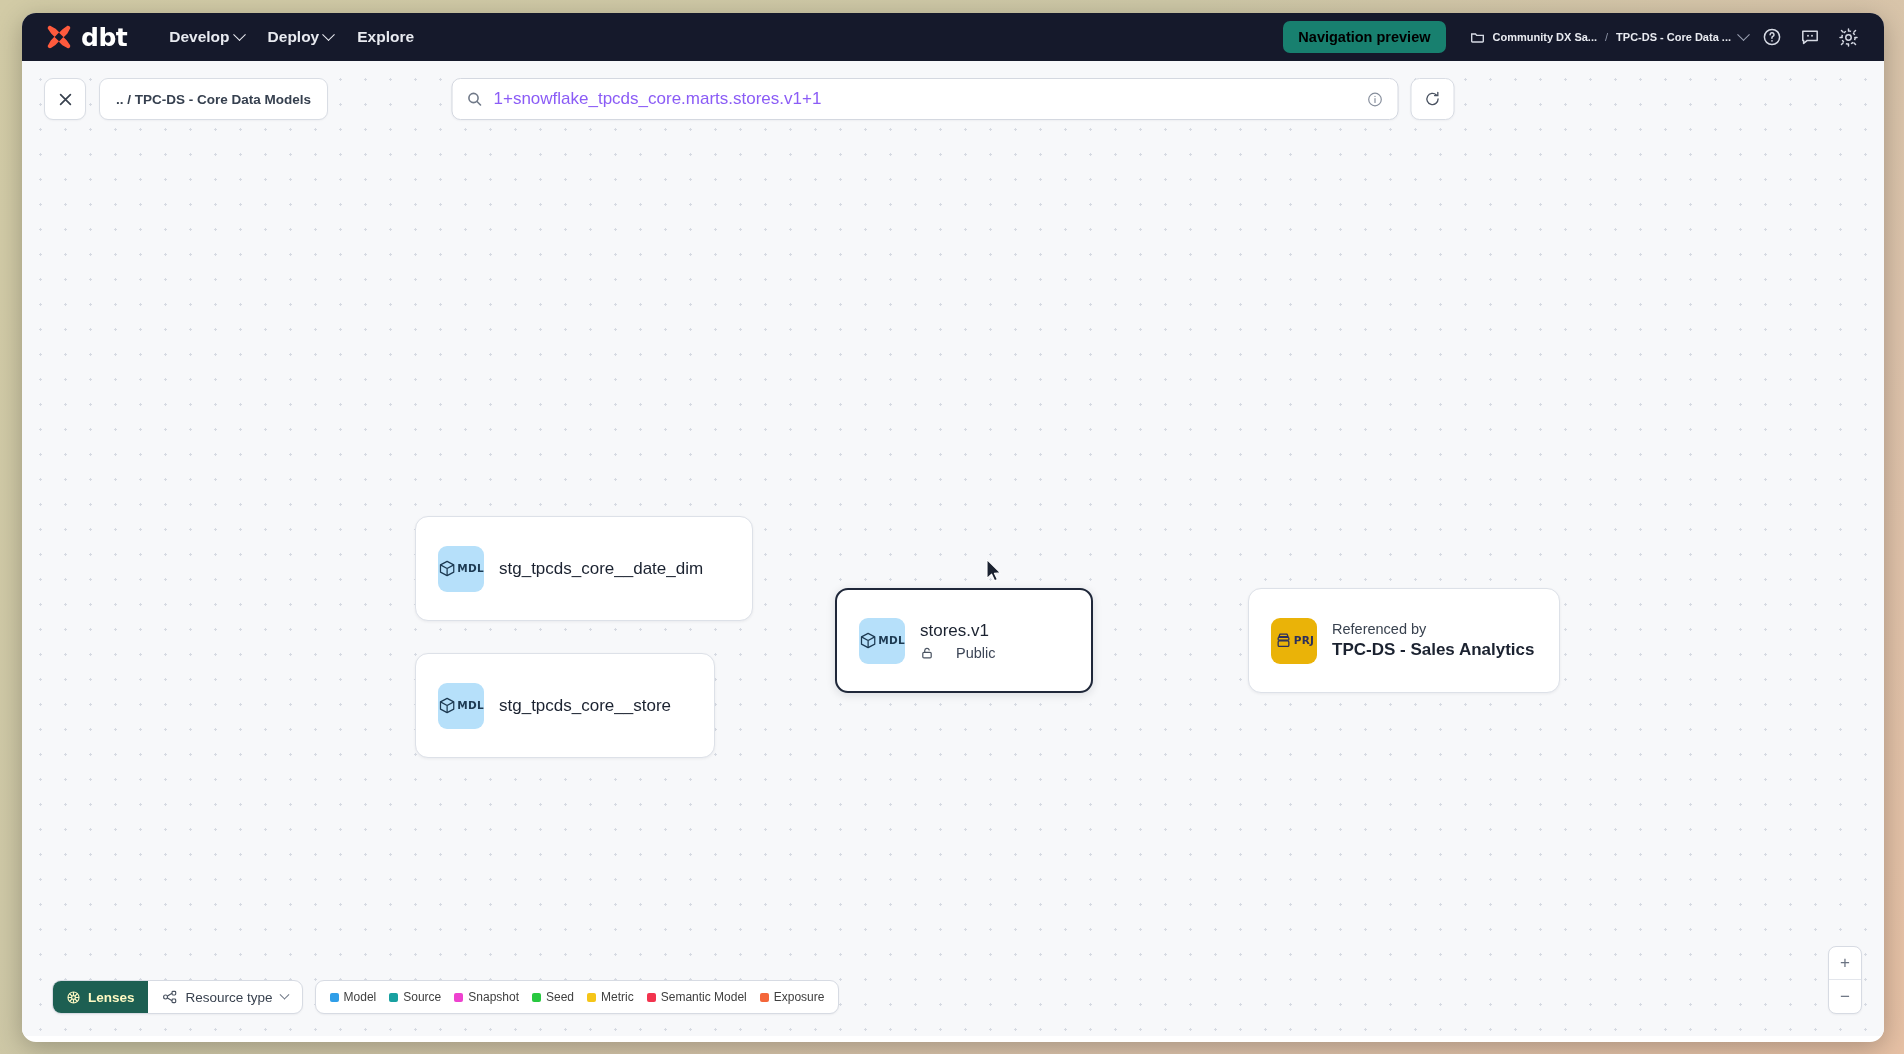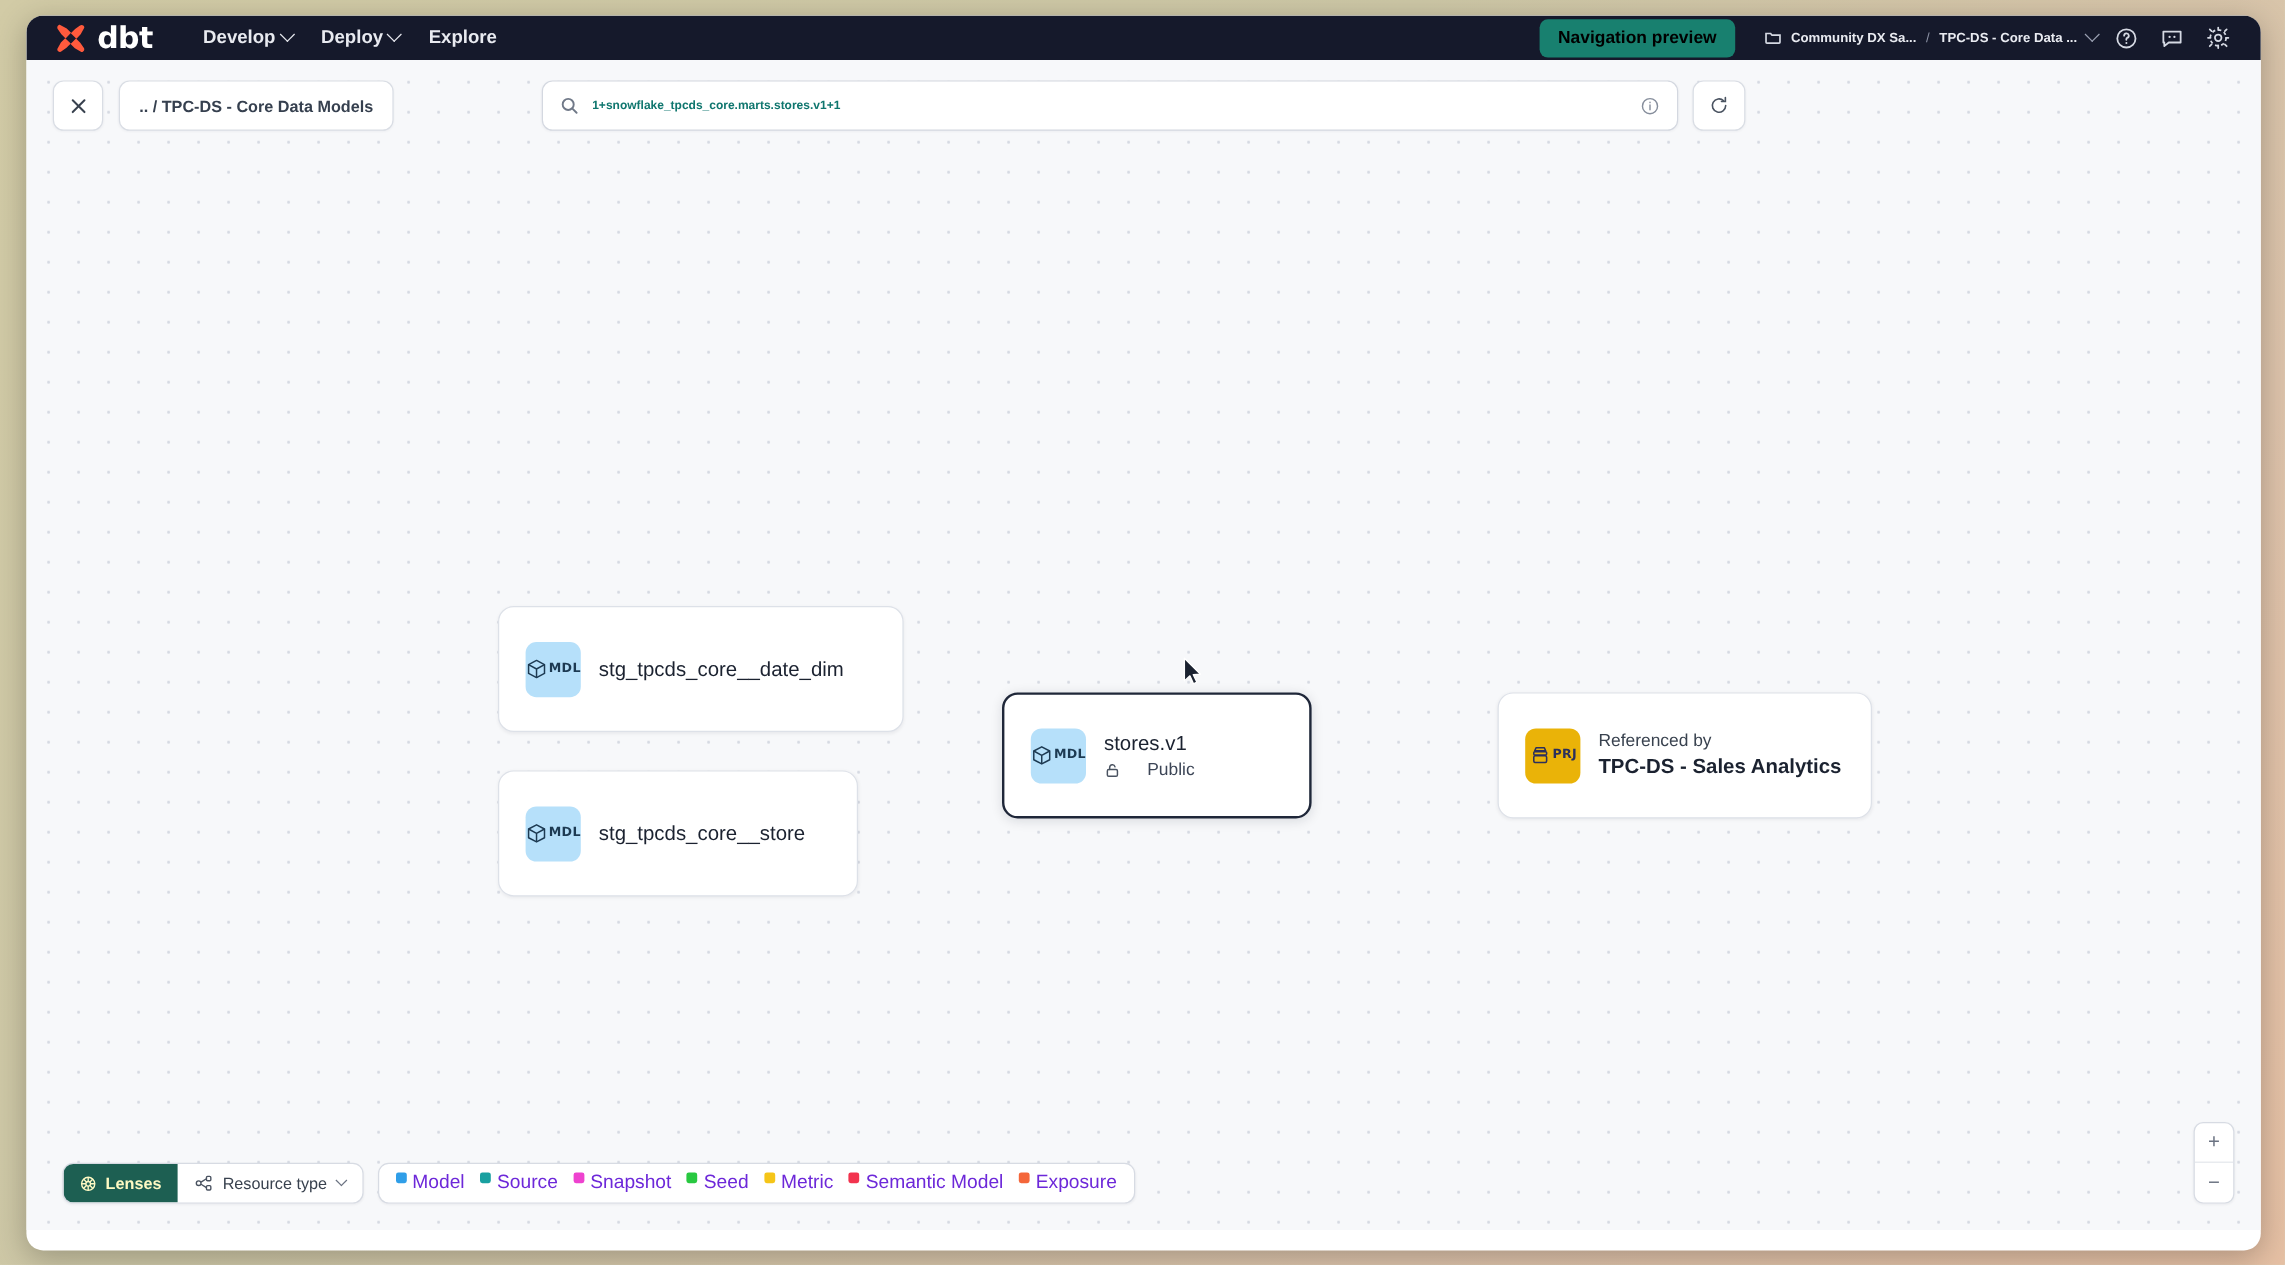--- a/index.html
+++ b/index.html
@@ -33,21 +33,21 @@
     height: 1029px;
     border-radius: 14px;
     overflow: hidden;
     background: #ffffff;
     box-shadow: 0 6px 26px rgba(0,0,0,.25);
   }
 
   
   #topnav {
     position: relative;
-    height: 37px;
+    height: 48px;
     background: #15192b;
     display: flex;
     align-items: center;
     padding: 0 22px 0 12px;
     color: #ffffff;
   }
 
   .logo-wrap { display: flex; align-items: center; gap: 7px; margin-right: 30px; padding-left: 10px;}
   .logo-x { width: 30px; height: 30px; }
   .logo-text {
@@ -149,25 +149,24 @@
     border: 1px solid #d4d8e0;
     border-radius: 9px;
     display: flex; align-items: center;
     padding: 0 14px;
     gap: 11px;
     box-shadow: 0 1px 2px rgba(16,24,40,.04);
   }
   #search-input {
     flex: 1;
     border: none; outline: none;
-    font-size: 10px;
-    color: #0f766e;
+    font-size: 17px;
+    color: #8b5cf6;
     font-family: "Liberation Sans", sans-serif;
     background: transparent;
-    font-weight: bold;
   }
   #refresh-btn { width: 44px; height: 42px; flex: none; }
 
   
   .node {
     position: absolute;
     background: #fff;
     border: 1.6px solid #dde1e8;
     border-radius: 13px;
     display: flex; align-items: center;
@@ -245,21 +244,21 @@
   }
   #legend {
     display: flex; align-items: center; gap: 13px;
     background: #fff;
     border: 1px solid #d7dbe3;
     border-radius: 9px;
     height: 34px;
     padding: 0 14px;
     box-shadow: 0 1px 2px rgba(16,24,40,.05);
   }
-  .legend-item { display: flex; align-items: flex-start; gap: 5px; font-size: 16px; color: #6d28d9; white-space: nowrap; }
+  .legend-item { display: flex; align-items: center; gap: 5px; font-size: 12px; color: #404040; white-space: nowrap; }
   .legend-swatch { width: 9px; height: 9px; border-radius: 2px; flex: none; }
 
   
   #zoom-ctrl {
     position: absolute;
     right: 22px; bottom: 22px;
     width: 34px;
     background: #fff;
     border: 1px solid #d7dbe3;
     border-radius: 8px;

